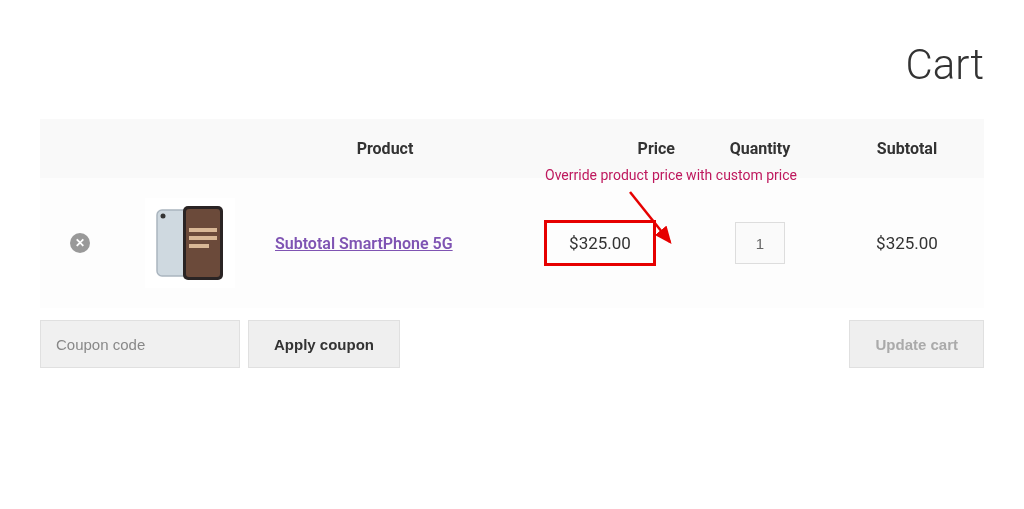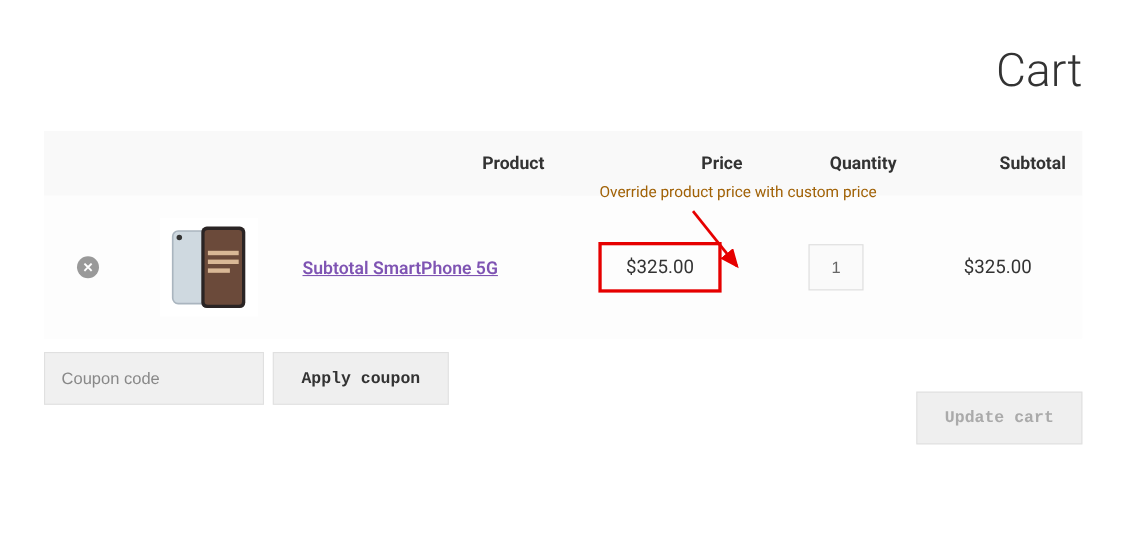--- a/index.html
+++ b/index.html
@@ -18,30 +18,30 @@
     }
     .cart-table {
       width: 100%;
       border-collapse: collapse;
     }
     .cart-header {
       background: #f9f9f9;
     }
     .cart-header th {
       padding: 20px 15px;
-      text-align: right;
+      text-align: center;
       font-weight: 700;
       color: #333;
       font-size: 16px;
     }
     .cart-header th.col-remove { width: 80px; }
     .cart-header th.col-thumb { width: 140px; }
     .cart-header th.col-product { width: 250px; }
     .cart-header th.col-price { width: 180px; text-align: right; }
-    .cart-header th.col-qty { width: 140px; text-align: right; }
+    .cart-header th.col-qty { width: 140px; text-align: center; }
     .cart-header th.col-subtotal { }
     .cart-row td {
       padding: 20px 15px;
       vertical-align: middle;
       background: #fdfdfd;
     }
     .remove-btn {
       width: 20px;
       height: 20px;
       border-radius: 50%;
@@ -118,33 +118,31 @@
     .coupon-input::placeholder { color: #888; }
     .btn {
       height: 48px;
       padding: 12px 25px;
       border: 1px solid #e0e0e0;
       background: #efefef;
       font-size: 15px;
       color: #333;
       font-weight: 700;
       cursor: pointer;
-      font-family: Liberation Mono, monospace;
     }
     .btn.disabled {
       color: #aaa;
       cursor: default;
-      margin-top: 36px;
     }
     .annotation-wrap {
       position: relative;
     }
     .annotation-label {
       position: absolute;
-      color: #a16207;
+      color: #be185d;
       font-size: 14px;
       font-weight: 400;
       top: 48px;
       left: 505px;
       z-index: 10;
     }
     .annotation-arrow {
       position: absolute;
       top: 68px;
       left: 560px;

